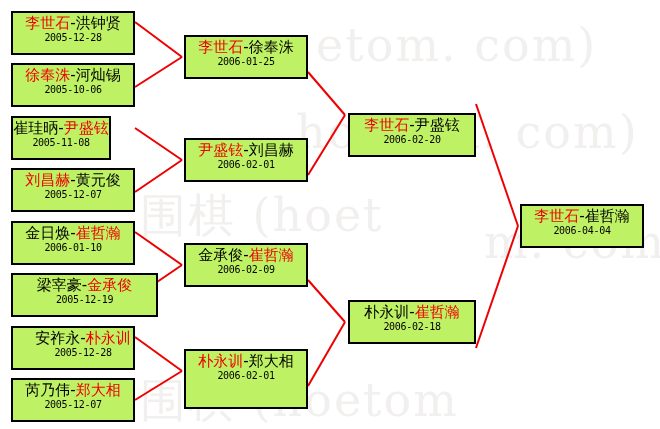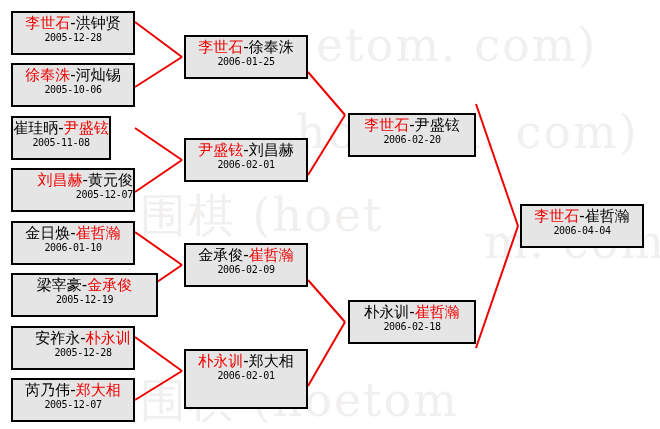--- a/index.html
+++ b/index.html
@@ -42,21 +42,21 @@
     position: absolute;
     left: 0;
     top: 0;
     z-index: 1;
   }
 
   
   .box {
     position: absolute;
     box-sizing: border-box;
-    background: #e5e5e5;
+    background: #bef264;
     border: 2px solid #000000;
     z-index: 2;
     text-align: center;
     padding: 0;
     line-height: 1.05;
   }
   .players {
     font-size: 15px;
     white-space: nowrap;
     margin-top: 3px;
@@ -120,21 +120,21 @@
   <div class="box" style="left:11px;  top:63px;  width:124px; height:44px;">
     <div class="players"><span class="win">徐奉洙</span><span class="sep">-</span><span class="lose">河灿锡</span></div>
     <div class="date">2005-10-06</div>
   </div>
 
   <div class="box" style="left:11px;  top:116px; width:100px; height:44px;">
     <div class="players"><span class="lose">崔珪昞</span><span class="sep">-</span><span class="win">尹盛铉</span></div>
     <div class="date">2005-11-08</div>
   </div>
 
-  <div class="box" style="left:11px;  top:168px; width:124px; height:44px;text-align:right;">
+  <div class="box" style="left:11px;  top:168px; width:124px; height:44px;">
     <div class="players"><span class="win">刘昌赫</span><span class="sep">-</span><span class="lose">黄元俊</span></div>
     <div class="date">2005-12-07</div>
   </div>
 
   <div class="box" style="left:11px;  top:221px; width:124px; height:44px;">
     <div class="players"><span class="lose">金日焕</span><span class="sep">-</span><span class="win">崔哲瀚</span></div>
     <div class="date">2006-01-10</div>
   </div>
 
   <div class="box" style="left:11px;  top:273px; width:147px; height:44px;">

